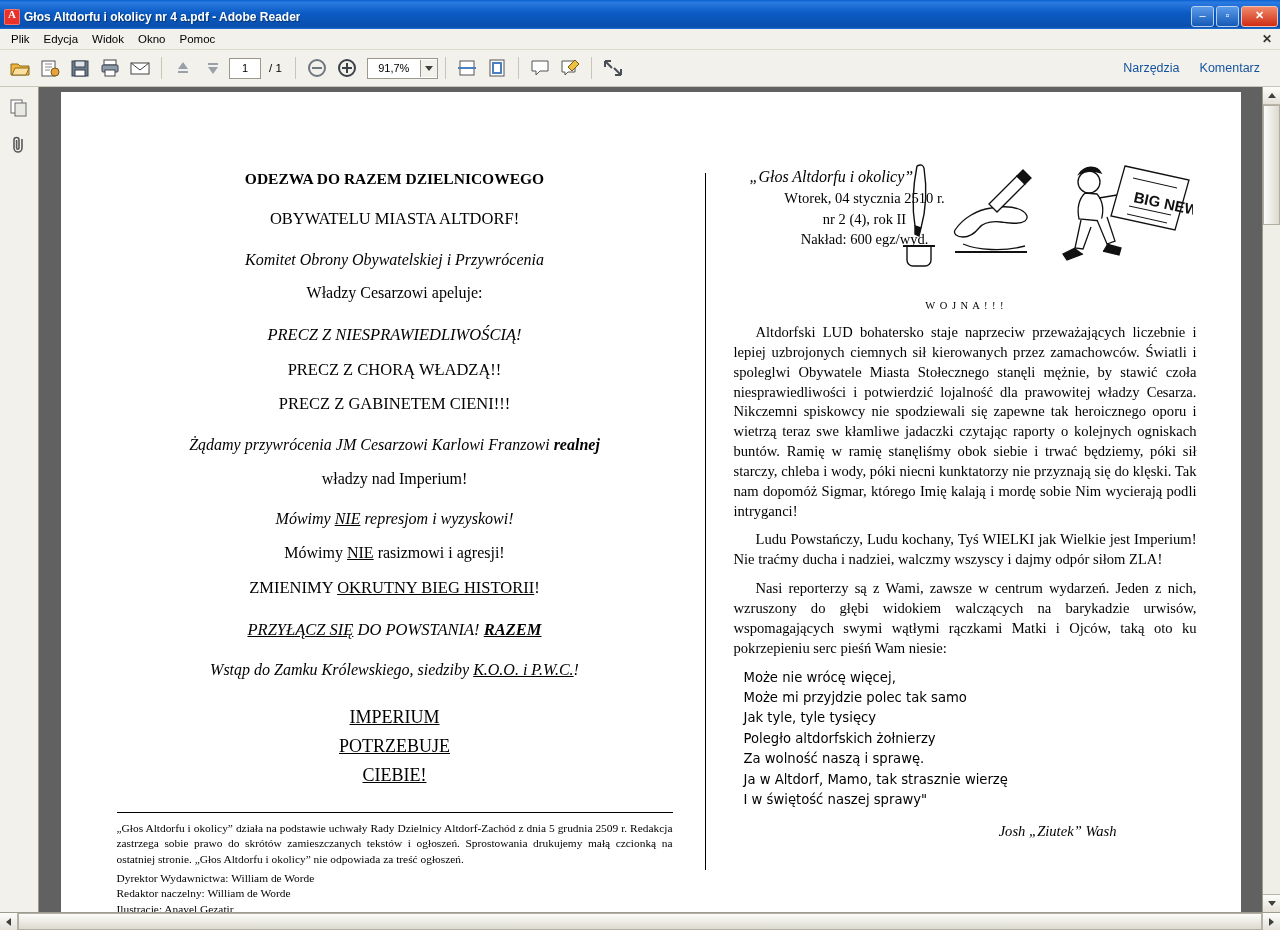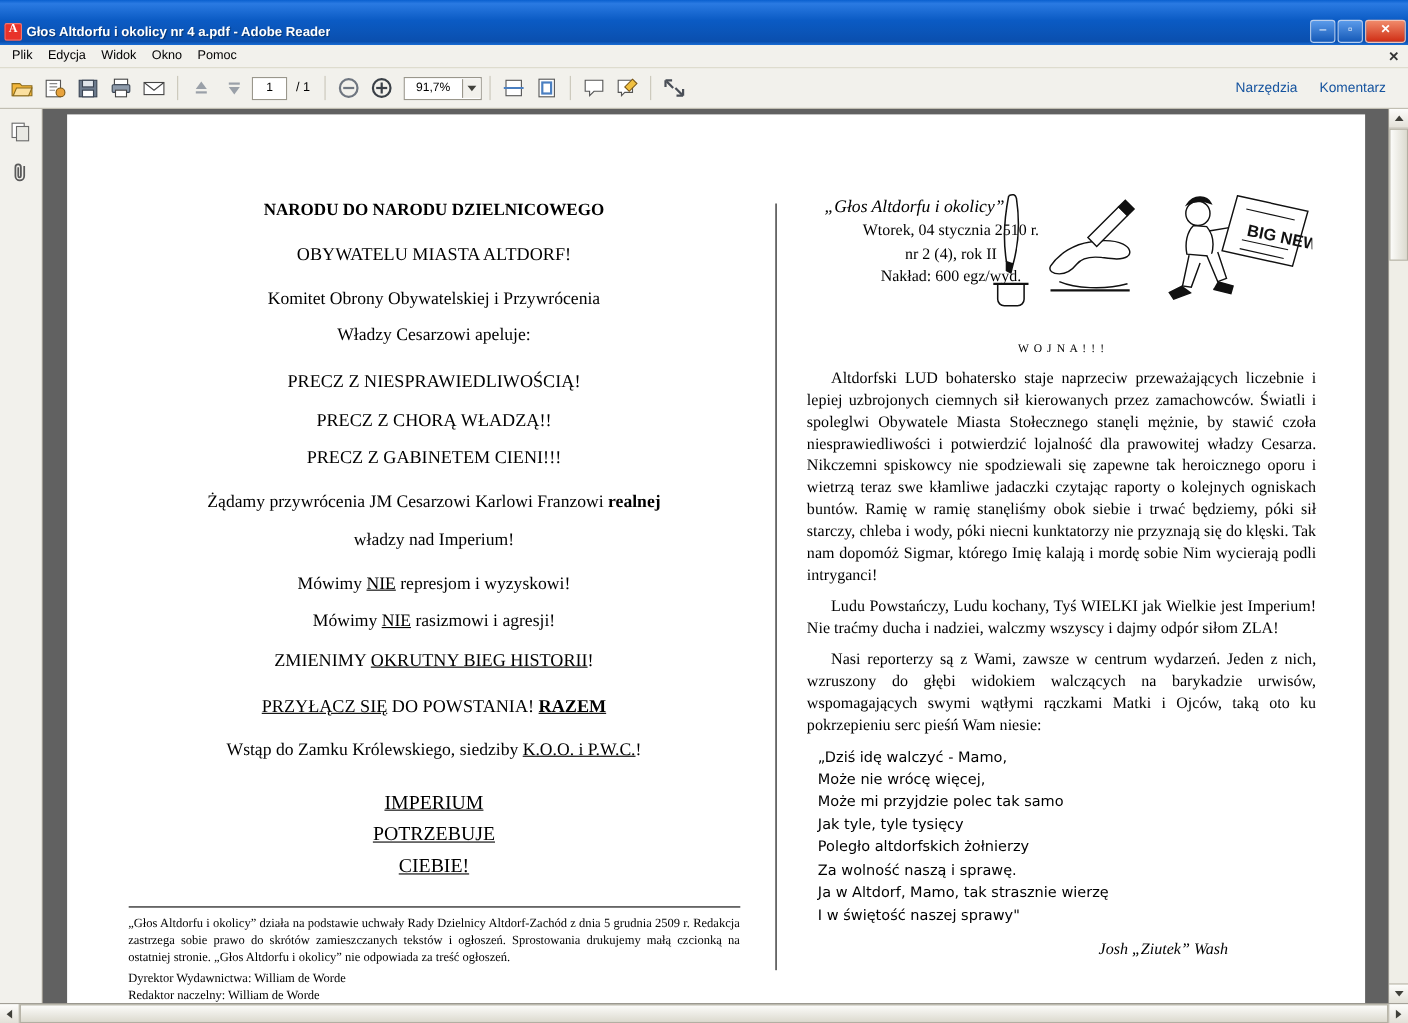--- a/index.html
+++ b/index.html
@@ -22,21 +22,21 @@
     flex-direction: column;
     background: #f2f1ec;
   }
 
   
   .titlebar {
     height: 25px;
     background: linear-gradient(to bottom, #0a60cf 0%, #2a7ae2 8%, #0b5bc4 45%, #0a4fae 92%, #1b6ed6 100%);
     display: flex;
     align-items: center;
-    padding: 16px 2px 0 4px;
+    padding: 4px 2px 0 4px;
     color: #fff;
     flex: none;
   }
   .titlebar .tb-icon {
     width: 16px; height: 16px;
     background: #e8322a;
     border-radius: 2px;
     margin-right: 4px;
     position: relative;
     flex: none;
@@ -246,21 +246,21 @@
     font-weight: bold;
     font-size: 15.5px;
     margin-bottom: 18px;
   }
   .l-line {
     text-align: center;
     font-size: 16px;
     margin: 0 0 9px 0;
     line-height: 1.55;
   }
-  .l-gap { margin-top: 16px; }
+  .l-gap { margin-top: 16px; font-style: italic; }
   .l-big { font-size: 16.5px; }
   .u { text-decoration: underline; }
   .b { font-weight: bold; }
   .l-imperium {
     text-align: center;
     font-weight: normal;
     font-size: 18px;
     text-decoration: underline;
     line-height: 1.62;
     margin-top: 20px;
@@ -551,21 +551,21 @@
           <path d="M13 5v9a4 4 0 0 1-8 0V6a2.5 2.5 0 0 1 5 0v8a1.2 1.2 0 0 1-2.4 0V6" fill="none" stroke="#5a5a5a" stroke-width="1.6"></path>
         </svg>
       </div>
     </div>
 
     <div class="docarea">
       <div class="page">
         <div class="columns">
 
           <div class="col-left">
-            <div class="l-title">NARODU DO NARODU DZIELNICOWEGO</div>
+            <div class="l-title">ODEZWA DO RAZEM DZIELNICOWEGO</div>
             <div class="l-line l-big">OBYWATELU MIASTA ALTDORF!</div>
             <div class="l-line l-gap">Komitet Obrony Obywatelskiej i Przywrócenia</div>
             <div class="l-line">Władzy Cesarzowi apeluje:</div>
             <div class="l-line l-gap l-big">PRECZ Z NIESPRAWIEDLIWOŚCIĄ!</div>
             <div class="l-line l-big">PRECZ Z CHORĄ WŁADZĄ!!</div>
             <div class="l-line l-big">PRECZ Z GABINETEM CIENI!!!</div>
 
             <div class="l-line l-gap">
               <span>Żądamy przywrócenia JM Cesarzowi Karlowi Franzowi </span><span class="b">realnej</span>
             </div>
@@ -655,21 +655,20 @@
               </div>
             </div>
 
             <div class="r-wojna">W O J N A ! ! !</div>
 
             <div class="r-p">Altdorfski LUD bohatersko staje naprzeciw przeważających liczebnie i lepiej uzbrojonych ciemnych sił kierowanych przez zamachowców. Światli i spoleglwi Obywatele Miasta Stołecznego stanęli mężnie, by stawić czoła niesprawiedliwości i potwierdzić lojalność dla prawowitej władzy Cesarza. Nikczemni spiskowcy nie spodziewali się zapewne tak heroicznego oporu i wietrzą teraz swe kłamliwe jadaczki czytając raporty o kolejnych ogniskach buntów. Ramię w ramię stanęliśmy obok siebie i trwać będziemy, póki sił starczy, chleba i wody, póki niecni kunktatorzy nie przyznają się do klęski. Tak nam dopomóż Sigmar, którego Imię kalają i mordę sobie Nim wycierają podli intryganci!</div>
             <div class="r-p">Ludu Powstańczy, Ludu kochany, Tyś WIELKI jak Wielkie jest Imperium! Nie traćmy ducha i nadziei, walczmy wszyscy i dajmy odpór siłom ZLA!</div>
             <div class="r-p">Nasi reporterzy są z Wami, zawsze w centrum wydarzeń. Jeden z nich, wzruszony do głębi widokiem walczących na barykadzie urwisów, wspomagających swymi wątłymi rączkami Matki i Ojców, taką oto ku pokrzepieniu serc pieśń Wam niesie:</div>
 
             <div class="r-poem">
-              <div>„Dziś idę walczyć - Mamo,</div>
               <div>Może nie wrócę więcej,</div>
               <div>Może mi przyjdzie polec tak samo</div>
               <div>Jak tyle, tyle tysięcy</div>
               <div>Poległo altdorfskich żołnierzy</div>
               <div>Za wolność naszą i sprawę.</div>
               <div>Ja w Altdorf, Mamo, tak strasznie wierzę</div>
               <div>I w świętość naszej sprawy"</div>
             </div>
 
             <div class="r-sign">Josh „Ziutek” Wash</div>

